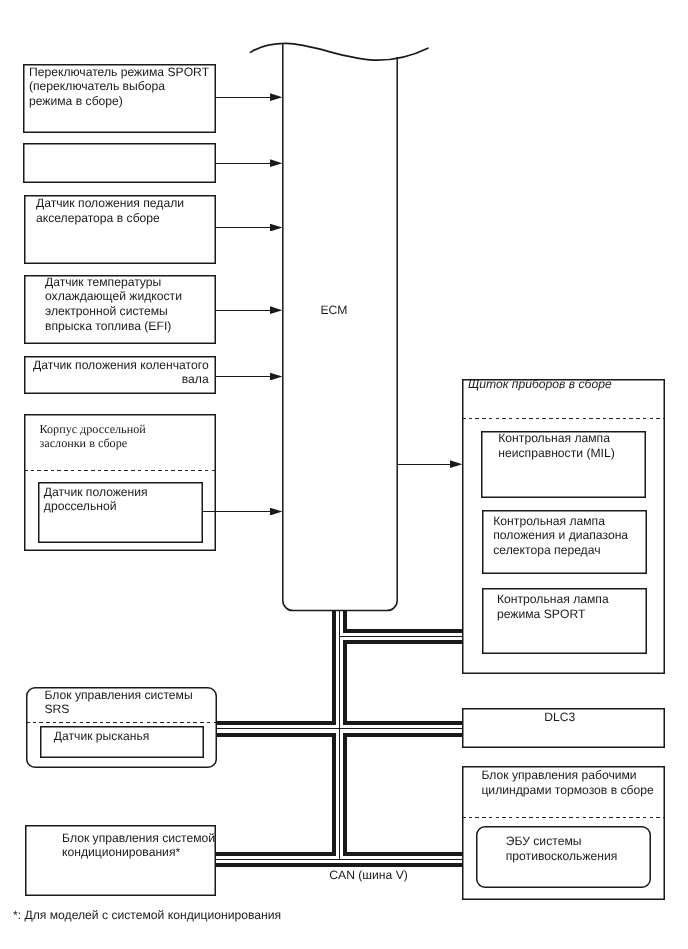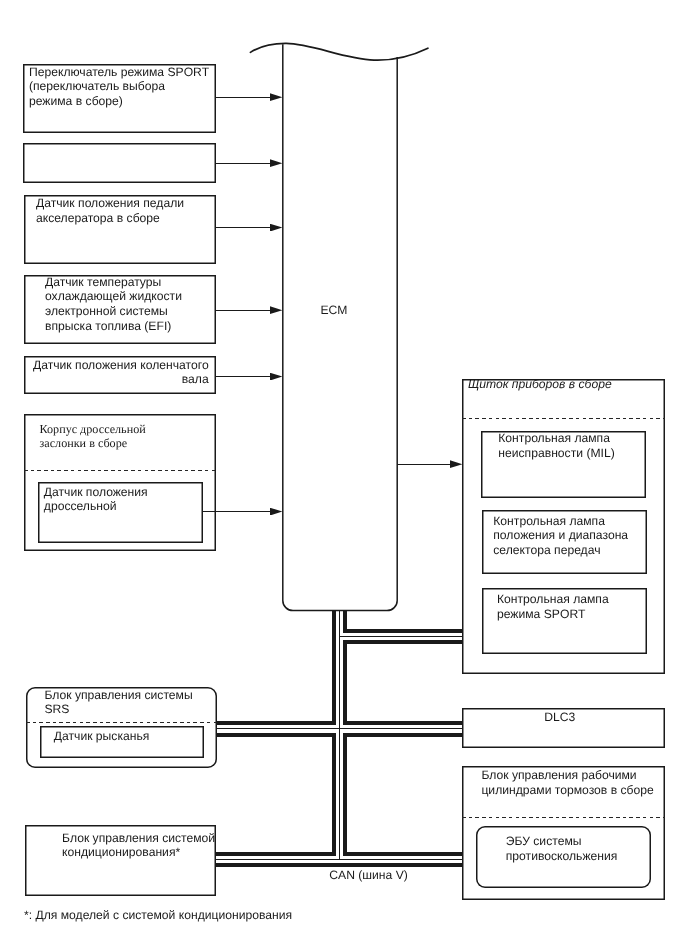--- a/index.html
+++ b/index.html
@@ -127,15 +127,15 @@
       <div class="bus" style="left: 216px; top: 732.7px; width: 119.7px; height: 3.9px; background: rgb(26, 26, 26);"></div>
       <div class="bus" style="left: 216px; top: 728.4px; width: 123.5px; height: 1px; background: rgb(26, 26, 26);"></div>
       <div class="bus" style="left: 215.5px; top: 851.8px; width: 120.2px; height: 3.9px; background: rgb(26, 26, 26);"></div>
       <div class="bus" style="left: 343.3px; top: 851.8px; width: 118.6px; height: 3.9px; background: rgb(26, 26, 26);"></div>
       <div class="bus" style="left: 215.5px; top: 863.3px; width: 246.4px; height: 3.9px; background: rgb(26, 26, 26);"></div>
       <div class="bus" style="left: 215.5px; top: 859px; width: 246.4px; height: 1px; background: rgb(26, 26, 26);"></div>
     </div>
 
   <div class="txt" style="left:329.3px;top:868px;">CAN (шина V)</div>
 
-  <div class="txt" style="left:24px;top:908px;text-align:center;">*: Для моделей с системой кондиционирования</div>
+  <div class="txt" style="left:13px;top:908px;text-align:center;">*: Для моделей с системой кондиционирования</div>
 
 </div>
 
 </body></html>

